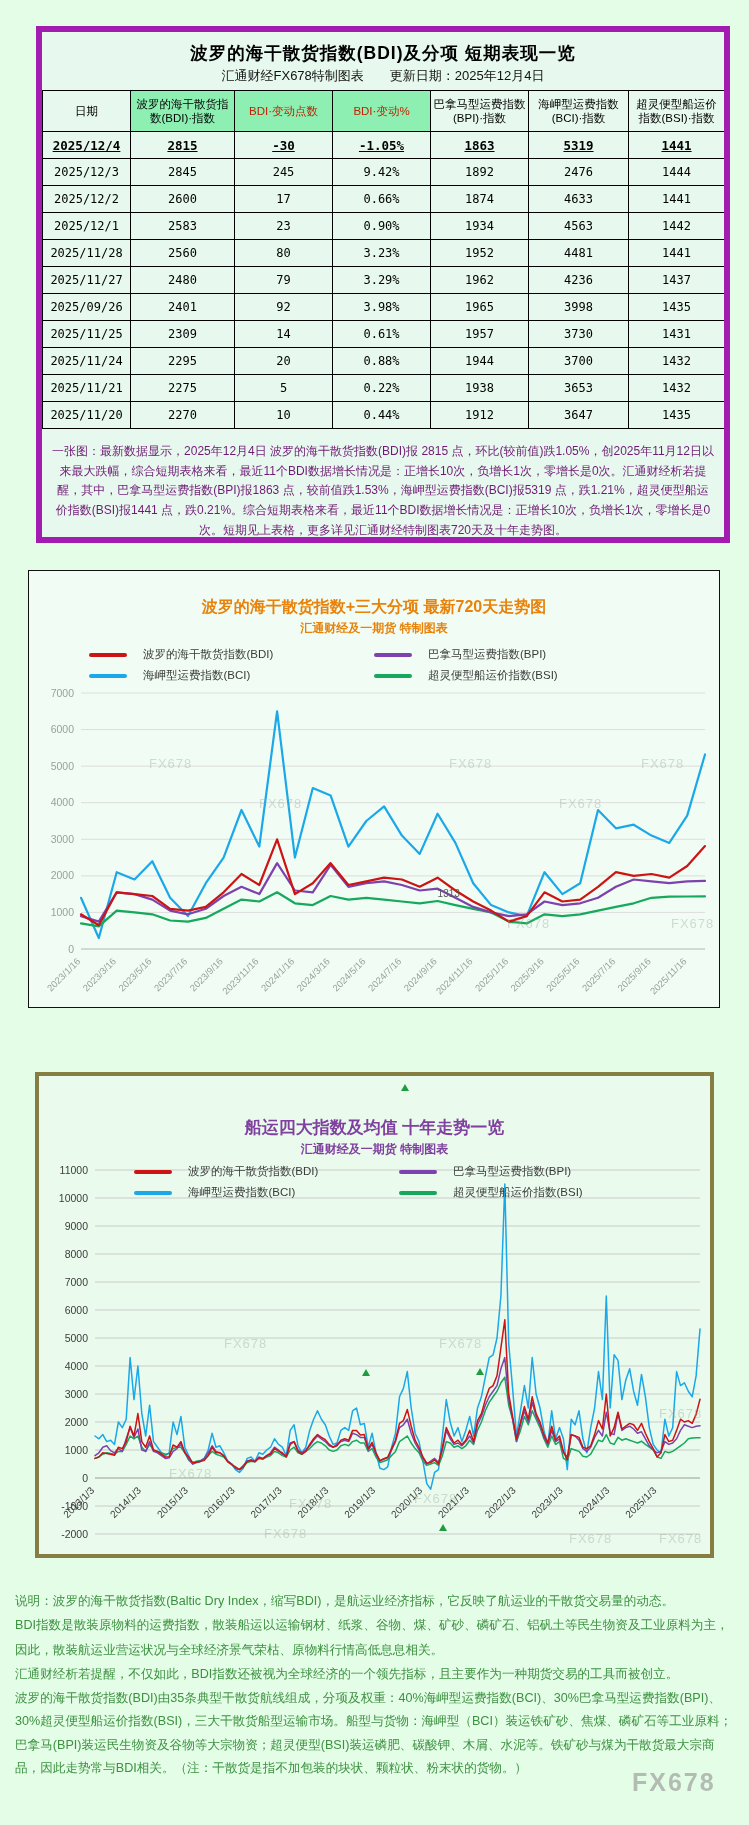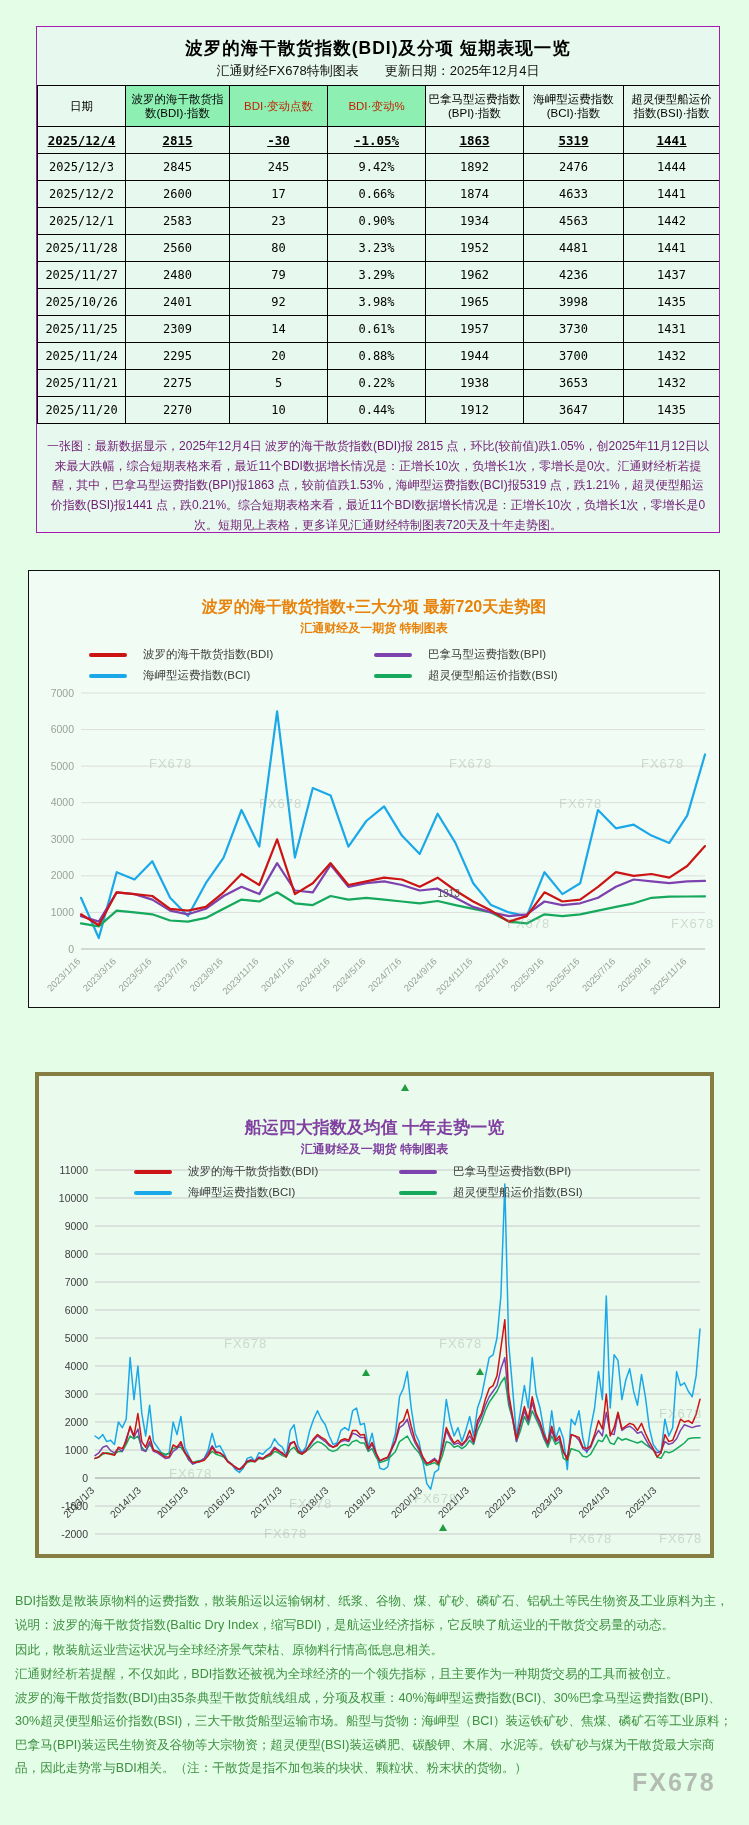--- a/index.html
+++ b/index.html
@@ -1,20 +1,20 @@
 <!DOCTYPE html>
 <html><head>
 <meta charset="utf-8">
 <style>
   html,body{margin:0;padding:0;}
   body{width:749px;height:1825px;background:#e3fde6;font-family:"Liberation Sans",sans-serif;overflow:hidden;}
   #page{position:relative;width:749px;height:1825px;}
 
   
-  #block1{position:absolute;left:36px;top:26px;width:682px;height:505px;border:1px solid #a21caf;background:#e7f9ee;box-sizing:content-box;overflow:hidden;}
+  #block1{position:absolute;left:36px;top:26px;width:682px;height:505px;border:6px solid #a21caf;background:#e7f9ee;box-sizing:content-box;overflow:hidden;}
   .t-title{margin:9px 4px 2px;text-align:center;font-size:17.5px;font-weight:bold;color:#000;letter-spacing:1px;}
   .t-sub{text-align:center;font-size:13px;color:#111;margin-bottom:5px;}
   table.bdi{width:100%;border-collapse:collapse;table-layout:fixed;}
   table.bdi th,table.bdi td{border:1px solid #000;text-align:center;vertical-align:middle;}
   table.bdi th{font-size:11.5px;font-weight:normal;height:38px;line-height:1.25;padding:1px 2px;background:#e7f9ee;color:#000;}
   table.bdi th.c1,table.bdi th.c2,table.bdi th.c3{background:#8df0b2;}
   table.bdi th.c2,table.bdi th.c3{color:#c22000;}
   table.bdi td{font-family:"DejaVu Sans Mono",monospace;font-size:12px;height:24px;color:#000;}
   table.bdi tr.first td{font-weight:bold;font-size:12.5px;text-decoration:underline;}
   .t-summary{padding:13px 10px 8px;font-size:12px;line-height:1.64;color:#701a75;text-align:center;}
@@ -124,21 +124,21 @@
           <tr>
             <td>2025/11/27</td>
             <td>2480</td>
             <td>79</td>
             <td>3.29%</td>
             <td>1962</td>
             <td>4236</td>
             <td>1437</td>
           </tr>
           <tr>
-            <td>2025/10/26</td>
+            <td>2025/09/26</td>
             <td>2401</td>
             <td>92</td>
             <td>3.98%</td>
             <td>1965</td>
             <td>3998</td>
             <td>1435</td>
           </tr>
           <tr>
             <td>2025/11/25</td>
             <td>2309</td>
@@ -328,22 +328,22 @@
     <span class="wm" style="left:130px;top:390px">FX678</span>
     <span class="wm" style="left:250px;top:420px">FX678</span>
     <span class="wm" style="left:375px;top:415px">FX678</span>
     <span class="wm" style="left:620px;top:330px">FX678</span>
     <span class="wm" style="left:530px;top:455px">FX678</span>
     <span class="wm" style="left:620px;top:455px">FX678</span>
     <span class="wm" style="left:225px;top:450px">FX678</span>
   </div>
 
   <div id="desc">
+    <p>说明：波罗的海干散货指数(Baltic Dry Index，缩写BDI)，是航运业经济指标，它反映了航运业的干散货交易量的动态。</p>
     <p>BDI指数是散装原物料的运费指数，散装船运以运输钢材、纸浆、谷物、煤、矿砂、磷矿石、铝矾土等民生物资及工业原料为主，</p>
-    <p>说明：波罗的海干散货指数(Baltic Dry Index，缩写BDI)，是航运业经济指标，它反映了航运业的干散货交易量的动态。</p>
     <p>因此，散装航运业营运状况与全球经济景气荣枯、原物料行情高低息息相关。</p>
     <p>汇通财经析若提醒，不仅如此，BDI指数还被视为全球经济的一个领先指标，且主要作为一种期货交易的工具而被创立。</p>
     <p>波罗的海干散货指数(BDI)由35条典型干散货航线组成，分项及权重：40%海岬型运费指数(BCI)、30%巴拿马型运费指数(BPI)、30%超灵便型船运价指数(BSI)，三大干散货船型运输市场。船型与货物：海岬型（BCI）装运铁矿砂、焦煤、磷矿石等工业原料；巴拿马(BPI)装运民生物资及谷物等大宗物资；超灵便型(BSI)装运磷肥、碳酸钾、木屑、水泥等。铁矿砂与煤为干散货最大宗商品，因此走势常与BDI相关。（注：干散货是指不加包装的块状、颗粒状、粉末状的货物。）</p>
   </div>
 
   <div id="footer-logo">FX678</div>
 
 </div>
 
 </body></html>

